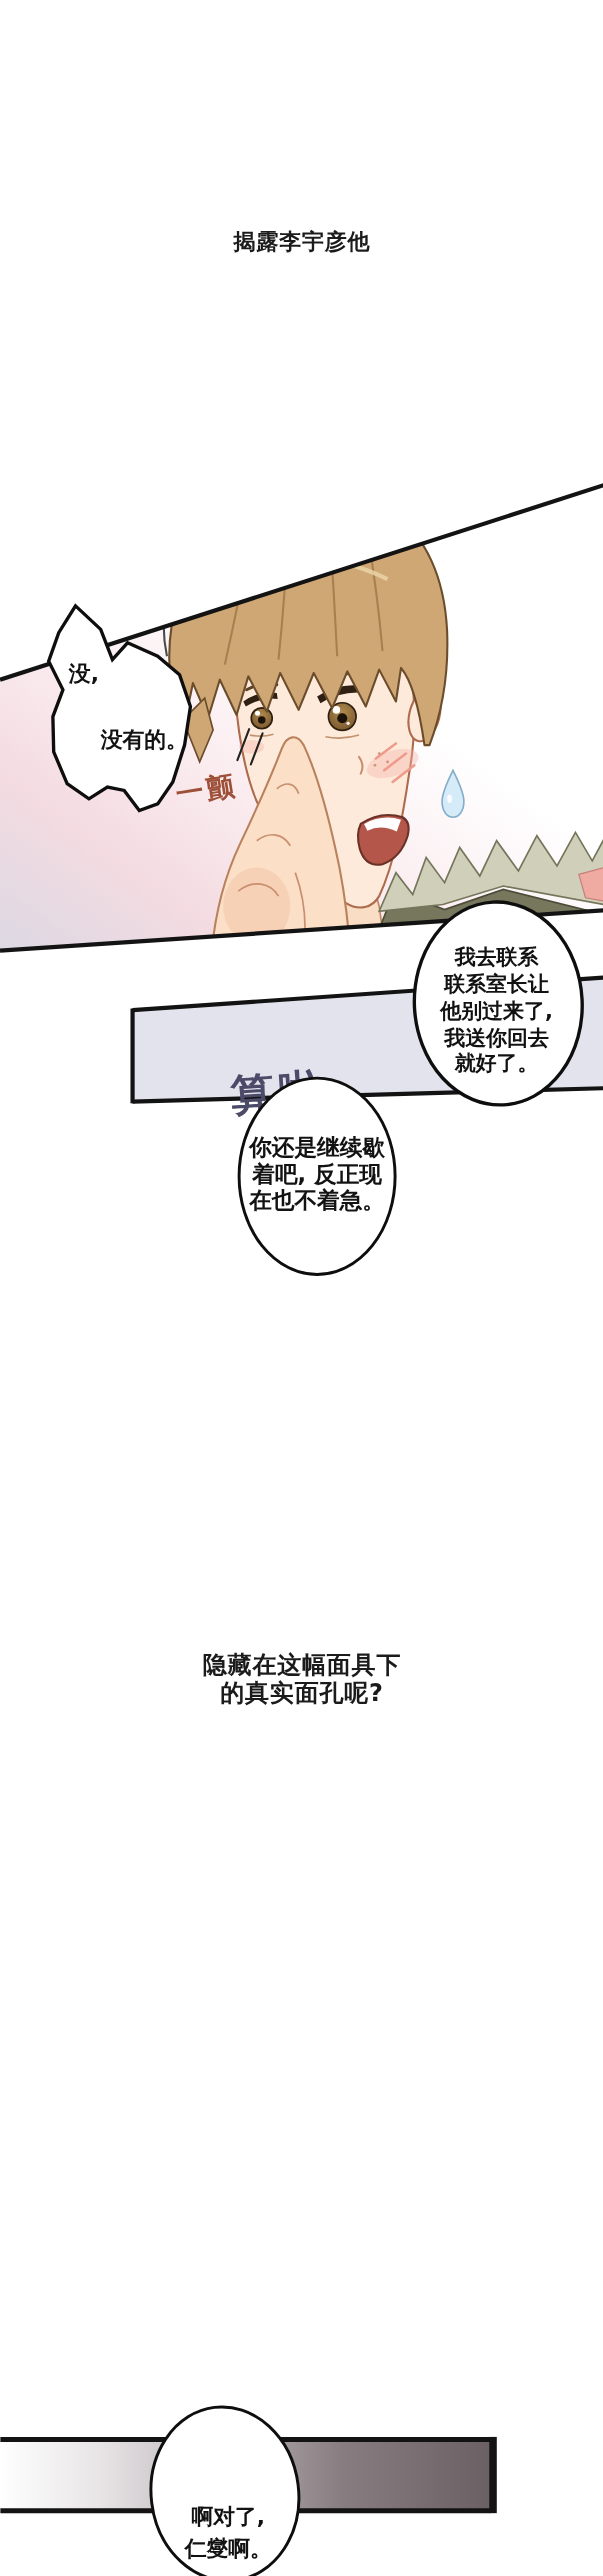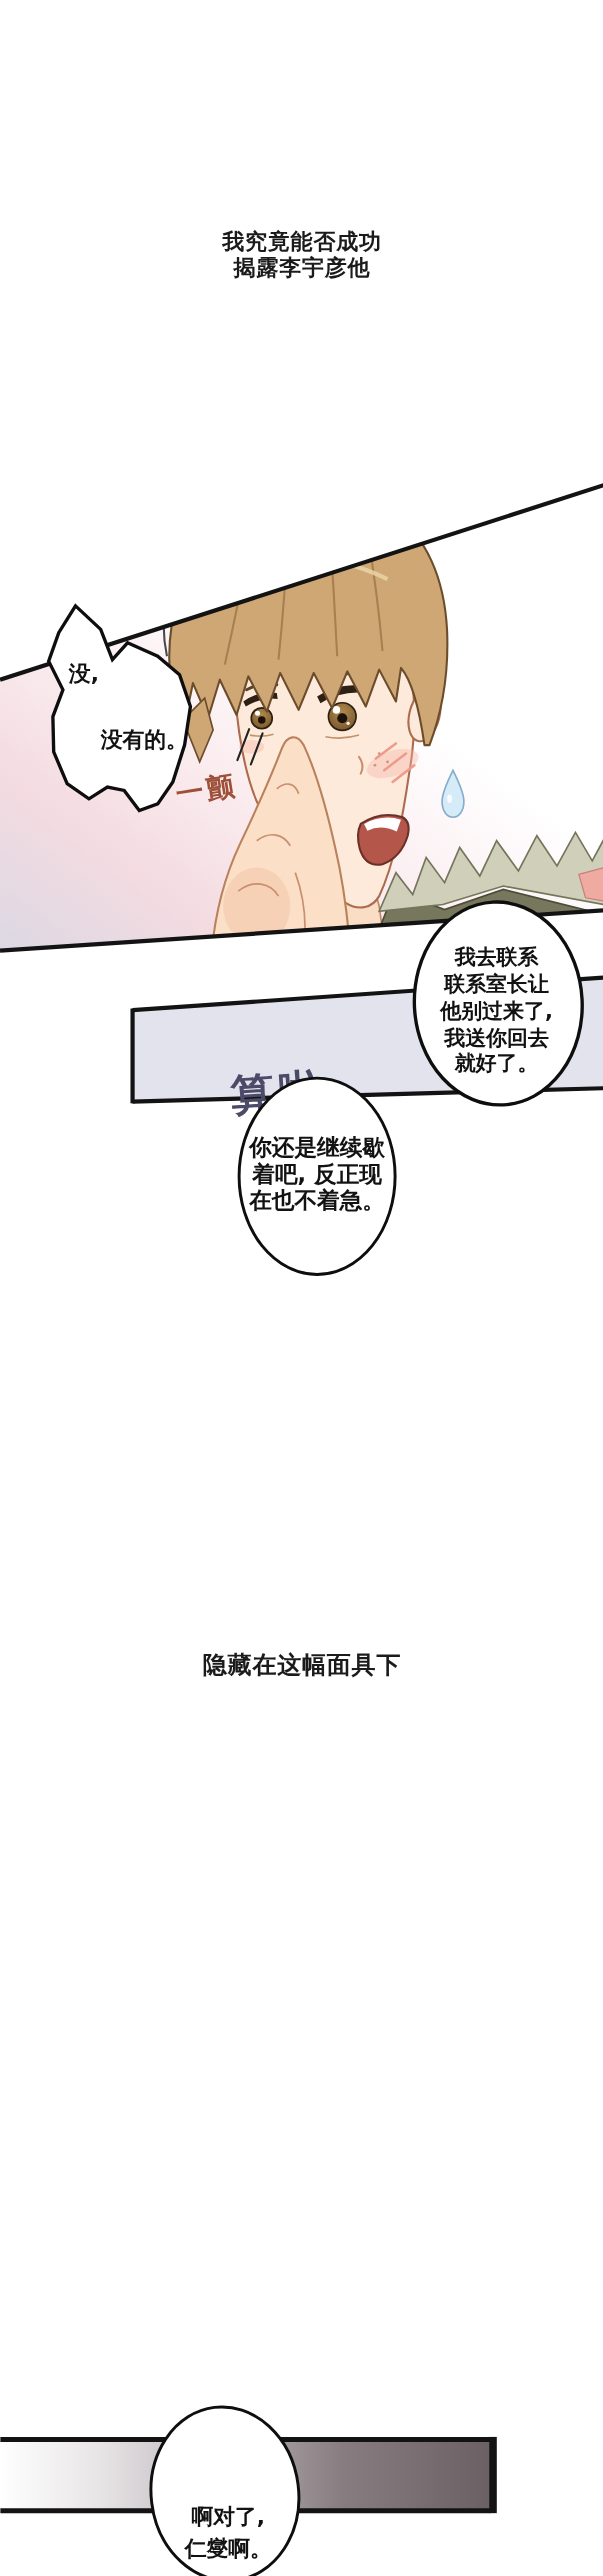--- a/index.html
+++ b/index.html
@@ -15,21 +15,20 @@
   .dlg.small{font-size:25px;}
   .dlg.b2{font-size:27px;}
   .sfx{font-weight:bold;text-anchor:middle;}
 </style>
 </head>
 <body>
 
 <div class="page">
 
   <div class="narration top">
-    <div>我究竟能否成功</div>
     <div>揭露李宇彦他</div>
   </div>
 
   <svg style="top:470px" width="604" height="843" viewBox="0 560 720 1005">
     <defs>
       <linearGradient id="p1grad" x1="0" y1="1" x2="0.85" y2="0.1">
         <stop offset="0" stop-color="#dcd8e3"></stop>
         <stop offset="0.22" stop-color="#f3dbe1"></stop>
         <stop offset="0.45" stop-color="#fbeef1"></stop>
         <stop offset="0.68" stop-color="#ffffff"></stop>
@@ -164,20 +163,21 @@
     <g>
       <ellipse cx="378" cy="1402" rx="93" ry="117" fill="#ffffff" stroke="#0e0e0e" stroke-width="3.5"></ellipse>
       <text class="dlg b2" x="378" y="1377">你还是继续歇</text>
       <text class="dlg b2" x="378" y="1409">着吧, 反正现</text>
       <text class="dlg b2" x="378" y="1440">在也不着急。</text>
     </g>
   </svg>
 
   <div class="narration mid">
     <div>隐藏在这幅面具下</div>
+    <div>的真实面孔呢?</div>
   </div>
 
   <svg style="top:2390px" width="604" height="186" viewBox="0 2850 720 222">
     <defs>
       <linearGradient id="barGrad" x1="0" y1="0" x2="1" y2="0">
         <stop offset="0" stop-color="#ffffff"></stop>
         <stop offset="0.2" stop-color="#e8e5e7"></stop>
         <stop offset="0.45" stop-color="#b9b2b6"></stop>
         <stop offset="0.7" stop-color="#877d81"></stop>
         <stop offset="1" stop-color="#6b6164"></stop>

